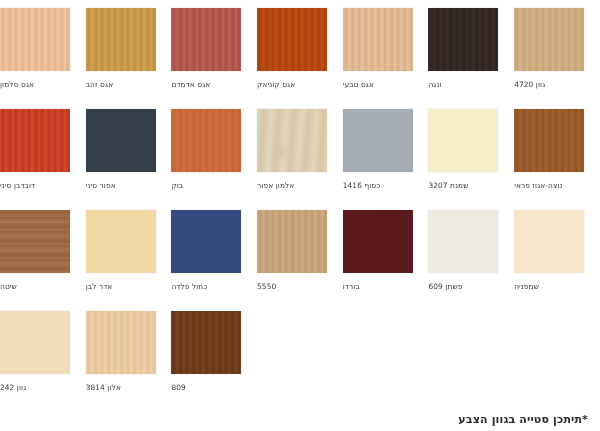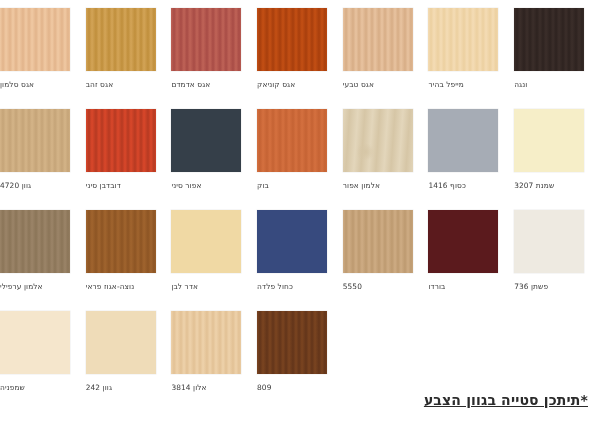--- a/index.html
+++ b/index.html
@@ -54,29 +54,28 @@
     color: #3a3a3a;
     text-align: center;
     direction: rtl;
     unicode-bidi: isolate;
     white-space: nowrap;
     letter-spacing: 0.1px;
   }
   .footnote {
     position: absolute;
     right: 12px;
-    bottom: 23px;
-    font-size: 14px;
+    bottom: 5px;
+    font-size: 11px;
     color: #2b2b2b;
     direction: rtl;
     unicode-bidi: isolate;
     font-weight: bold;
     white-space: nowrap;
     letter-spacing: 0.15px;
-    text-decoration: underline;
   }
 </style>
 </head>
 <body>
 
 <div id="swatch-board">
   <div class="swatch-grid">
       <div class="swatch-cell">
         <div class="swatch-chip" style="background: repeating-linear-gradient(90deg, rgb(240, 201, 163) 0px, rgb(226, 180, 139) 3px, rgb(240, 201, 163) 6px, rgb(226, 180, 139) 10px, rgb(240, 201, 163) 13px) rgb(240, 201, 163);"></div>
         <div class="swatch-label">אגס סלמון</div>
@@ -89,24 +88,20 @@
         <div class="swatch-chip" style="background: repeating-linear-gradient(90deg, rgb(191, 99, 87) 0px, rgb(168, 76, 70) 3px, rgb(191, 99, 87) 6px, rgb(168, 76, 70) 10px, rgb(191, 99, 87) 13px) rgb(191, 99, 87);"></div>
         <div class="swatch-label">אגס אדמדם</div>
       </div>
       <div class="swatch-cell">
         <div class="swatch-chip" style="background: repeating-linear-gradient(90deg, rgb(195, 79, 20) 0px, rgb(168, 63, 13) 3px, rgb(195, 79, 20) 6px, rgb(168, 63, 13) 10px, rgb(195, 79, 20) 13px) rgb(195, 79, 20);"></div>
         <div class="swatch-label">אגס קוניאק</div>
       </div>
       <div class="swatch-cell">
         <div class="swatch-chip" style="background: repeating-linear-gradient(90deg, rgb(232, 195, 160) 0px, rgb(215, 173, 134) 3px, rgb(232, 195, 160) 6px, rgb(215, 173, 134) 10px, rgb(232, 195, 160) 13px) rgb(232, 195, 160);"></div>
         <div class="swatch-label">אגס טבעי</div>
-      </div>
-      <div class="swatch-cell">
-        <div class="swatch-chip" style="background: repeating-linear-gradient(90deg, rgb(244, 220, 181) 0px, rgb(236, 208, 160) 3px, rgb(244, 220, 181) 6px, rgb(236, 208, 160) 10px, rgb(244, 220, 181) 13px) rgb(244, 220, 181);"></div>
-        <div class="swatch-label">מייפל בהיר</div>
       </div>
       <div class="swatch-cell">
         <div class="swatch-chip" style="background: repeating-linear-gradient(90deg, rgb(59, 46, 42) 0px, rgb(46, 35, 32) 3px, rgb(59, 46, 42) 6px, rgb(46, 35, 32) 10px, rgb(59, 46, 42) 13px) rgb(59, 46, 42);"></div>
         <div class="swatch-label">ונגה</div>
       </div>
       <div class="swatch-cell">
         <div class="swatch-chip" style="background: repeating-linear-gradient(90deg, rgb(212, 180, 136) 0px, rgb(197, 164, 120) 3px, rgb(212, 180, 136) 6px, rgb(197, 164, 120) 10px, rgb(212, 180, 136) 13px) rgb(212, 180, 136);"></div>
         <div class="swatch-label">גוון 4720</div>
       </div>
       <div class="swatch-cell">
@@ -127,46 +122,46 @@
       </div>
       <div class="swatch-cell">
         <div class="swatch-chip" style="background: rgb(166, 172, 181);"></div>
         <div class="swatch-label">כסוף 1416</div>
       </div>
       <div class="swatch-cell">
         <div class="swatch-chip" style="background: rgb(246, 238, 200);"></div>
         <div class="swatch-label">שמנת 3207</div>
       </div>
       <div class="swatch-cell">
-        <div class="swatch-chip" style="background: repeating-linear-gradient(90deg, rgb(155, 132, 104) 0px, rgb(139, 117, 88) 3px, rgb(155, 132, 104) 6px, rgb(139, 117, 88) 10px, rgb(155, 132, 104) 13px) rgb(155, 132, 104);"></div>
-        <div class="swatch-label">אלמון ערפילי</div>
+        <div class="swatch-chip" style="background: repeating-linear-gradient(90deg, rgb(160, 100, 46) 0px, rgb(141, 85, 36) 3px, rgb(160, 100, 46) 6px, rgb(141, 85, 36) 10px, rgb(160, 100, 46) 13px) rgb(160, 100, 46);"></div>
+        <div class="swatch-label">נוצה-אגוז פראי</div>
       </div>
       <div class="swatch-cell">
-        <div class="swatch-chip" style="background: repeating-linear-gradient(90deg, rgb(160, 100, 46) 0px, rgb(141, 85, 36) 3px, rgb(160, 100, 46) 6px, rgb(141, 85, 36) 10px, rgb(160, 100, 46) 13px) rgb(160, 100, 46);"></div>
-        <div class="swatch-label">נוצה-אגוז פראי</div>
+        <div class="swatch-chip" style="background: repeating-linear-gradient(0deg, rgb(168, 115, 78) 0px, rgb(149, 97, 64) 4px, rgb(168, 115, 78) 9px, rgb(149, 97, 64) 14px) rgb(168, 115, 78);"></div>
+        <div class="swatch-label">שיטה</div>
       </div>
       <div class="swatch-cell">
         <div class="swatch-chip" style="background: rgb(240, 217, 164);"></div>
         <div class="swatch-label">אדר לבן</div>
       </div>
       <div class="swatch-cell">
         <div class="swatch-chip" style="background: rgb(55, 74, 126);"></div>
         <div class="swatch-label">כחול פלדה</div>
       </div>
       <div class="swatch-cell">
         <div class="swatch-chip" style="background: repeating-linear-gradient(90deg, rgb(206, 172, 132) 0px, rgb(189, 154, 112) 3px, rgb(206, 172, 132) 6px, rgb(189, 154, 112) 10px, rgb(206, 172, 132) 13px) rgb(206, 172, 132);"></div>
         <div class="swatch-label">5550</div>
       </div>
       <div class="swatch-cell">
         <div class="swatch-chip" style="background: rgb(91, 26, 29);"></div>
         <div class="swatch-label">בורדו</div>
       </div>
       <div class="swatch-cell">
         <div class="swatch-chip" style="background: rgb(238, 234, 225);"></div>
-        <div class="swatch-label">פשתן 736</div>
+        <div class="swatch-label">פשתן 609</div>
       </div>
       <div class="swatch-cell">
         <div class="swatch-chip" style="background: rgb(245, 230, 204);"></div>
         <div class="swatch-label">שמפניה</div>
       </div>
       <div class="swatch-cell">
         <div class="swatch-chip" style="background: rgb(239, 220, 184);"></div>
         <div class="swatch-label">גוון 242</div>
       </div>
       <div class="swatch-cell">

